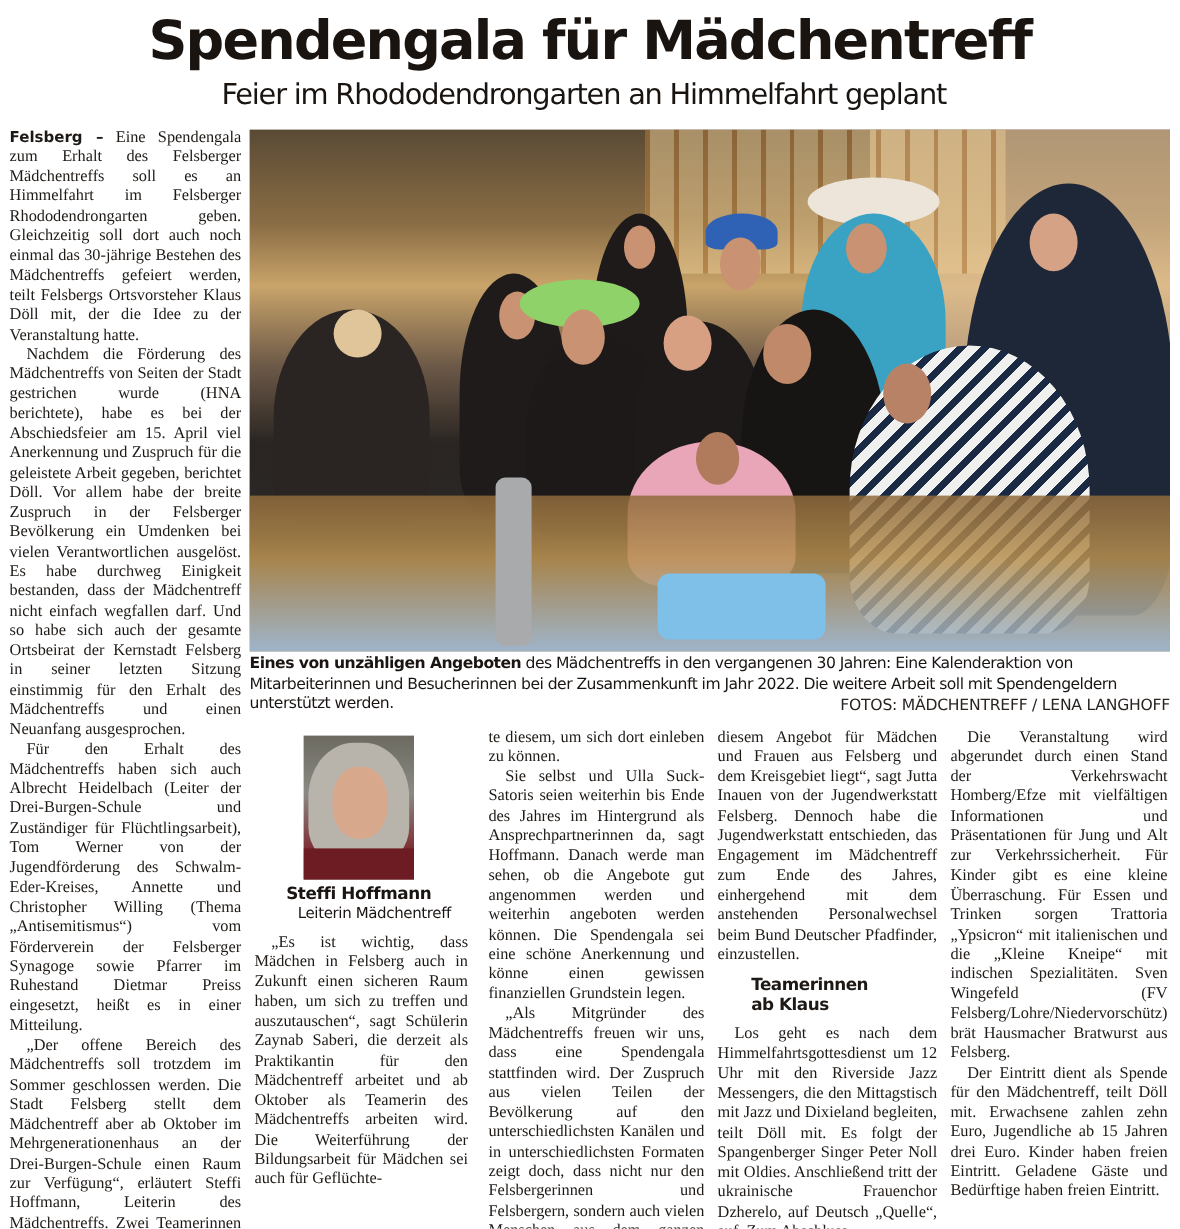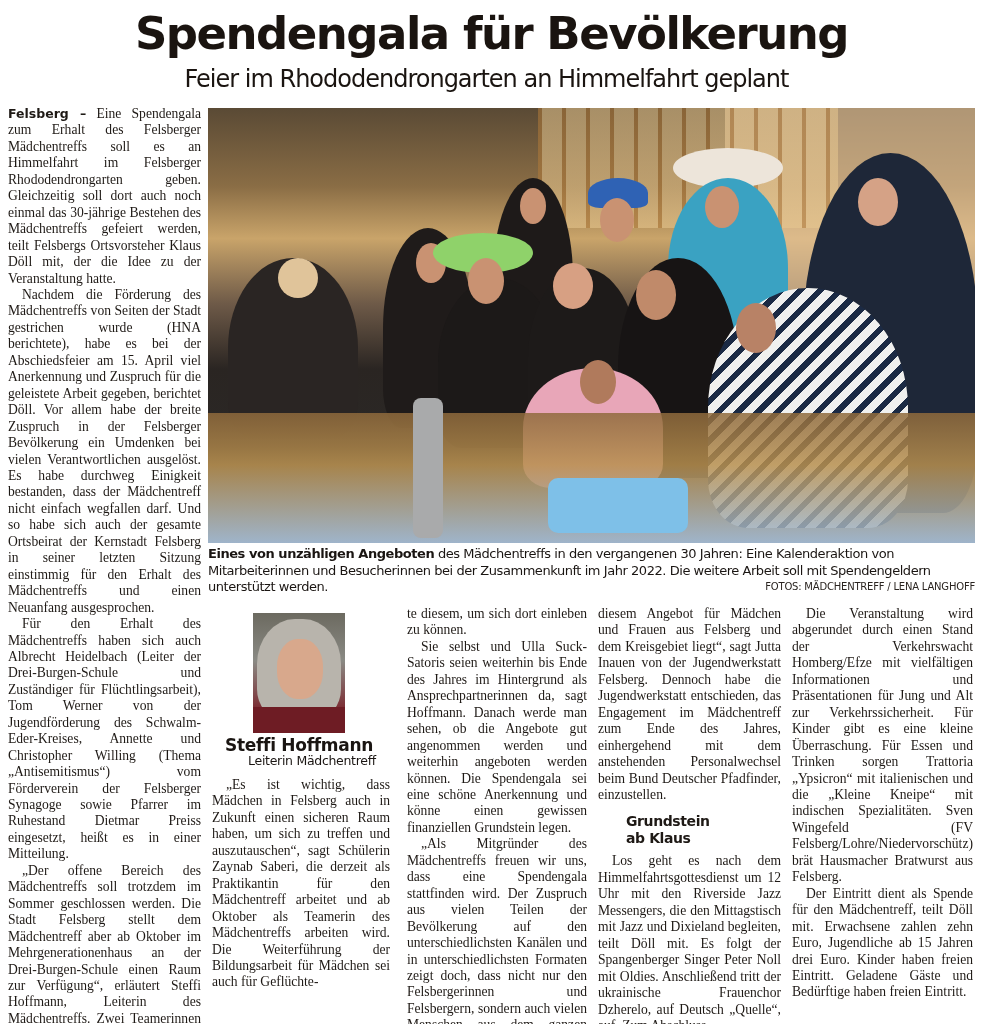--- a/index.html
+++ b/index.html
@@ -23,38 +23,38 @@
   .photo .stair{position:absolute;left:330px;top:0;width:300px;height:120px;
     background:repeating-linear-gradient(90deg,#b07a3a 0 4px,#e8c890 4px 24px);opacity:.55;}
   .photo .wall{position:absolute;right:0;top:0;width:250px;height:280px;background:#e9c9a0;opacity:.6;}
   .photo .person{position:absolute;border-radius:50% 50% 20% 20%;}
   .photo .face{position:absolute;border-radius:50%;background:#c99272;}
   .photo .table{position:absolute;left:0;bottom:0;width:767px;height:130px;
     background:linear-gradient(180deg,#8f6a3c 0%,#b8904f 40%,#9ab7d6 100%);opacity:.85;}
   .caption{position:absolute;left:208px;top:546px;width:770px;font-family:"DejaVu Sans",sans-serif;
     font-size:13px;line-height:16.5px;letter-spacing:-0.45px;color:#1a1512;}
   .caption b{font-weight:bold;}
-  .credit{position:absolute;right:8px;top:581px;font-family:"DejaVu Sans",sans-serif;font-size:10px;
+  .credit{position:absolute;right:8px;top:581px;font-family:"DejaVu Sans",sans-serif;font-size:13px;
     letter-spacing:-0.2px;color:#2a2420;padding-left:40px;}
   .portrait{position:absolute;left:253px;top:613px;width:92px;height:120px;overflow:hidden;
     background:linear-gradient(180deg,#6c6a60 0%,#8a8a84 40%,#7a2028 85%,#5a1418 100%);}
   .portrait .hair{position:absolute;left:4px;top:6px;width:84px;height:100px;border-radius:45% 45% 30% 30%;background:#b8b4ac;}
   .portrait .pface{position:absolute;left:24px;top:26px;width:46px;height:60px;border-radius:45%;background:#d8a88c;}
   .portrait .shirt{position:absolute;left:0;bottom:0;width:92px;height:26px;background:#6e1c24;}
   .pname{position:absolute;left:205px;top:737px;width:188px;text-align:center;font-family:"DejaVu Sans",sans-serif;
-    font-weight:bold;font-size:17px;line-height:16px;letter-spacing:-0.3px;}
+    font-weight:bold;font-size:14px;line-height:16px;letter-spacing:-0.3px;}
   .prole{position:absolute;left:218px;top:753px;width:188px;text-align:center;font-family:"DejaVu Sans",sans-serif;
     font-size:12.5px;line-height:16px;letter-spacing:-0.3px;}
   .subhead2{font-family:"DejaVu Sans",sans-serif;font-weight:bold;font-size:14px;line-height:17px;letter-spacing:-0.4px;
     margin:10px 0 6px 28px;text-align:left;}
 </style>
 </head>
 <body>
 
-<div class="headline">Spendengala für Bevölkerung</div>
+<div class="headline">Spendengala für Mädchentreff</div>
 <div class="subhead">Feier im Rhododendrongarten an Himmelfahrt geplant</div>
 
 <div id="col1" class="col">
   <p class="first"><span class="dateline">Felsberg –</span><span> Eine Spendengala zum Erhalt des Felsberger Mädchentreffs soll es an Himmelfahrt im Felsberger Rhododendrongarten geben. Gleichzeitig soll dort auch noch einmal das 30-jährige Bestehen des Mädchentreffs gefeiert werden, teilt Felsbergs Ortsvorsteher Klaus Döll mit, der die Idee zu der Veranstaltung hatte.</span></p>
   <p>Nachdem die Förderung des Mädchentreffs von Seiten der Stadt gestrichen wurde (HNA berichtete), habe es bei der Abschiedsfeier am 15. April viel Anerkennung und Zuspruch für die geleistete Arbeit gegeben, berichtet Döll. Vor allem habe der breite Zuspruch in der Felsberger Bevölkerung ein Umdenken bei vielen Verantwortlichen ausgelöst. Es habe durchweg Einigkeit bestanden, dass der Mädchentreff nicht einfach wegfallen darf. Und so habe sich auch der gesamte Ortsbeirat der Kernstadt Felsberg in seiner letzten Sitzung einstimmig für den Erhalt des Mädchentreffs und einen Neuanfang ausgesprochen.</p>
   <p>Für den Erhalt des Mädchentreffs haben sich auch Albrecht Heidelbach (Leiter der Drei-Burgen-Schule und Zuständiger für Flüchtlingsarbeit), Tom Werner von der Jugendförderung des Schwalm-Eder-Kreises, Annette und Christopher Willing (Thema „Antisemitismus“) vom Förderverein der Felsberger Synagoge sowie Pfarrer im Ruhestand Dietmar Preiss eingesetzt, heißt es in einer Mitteilung.</p>
   <p>„Der offene Bereich des Mädchentreffs soll trotzdem im Sommer geschlossen werden. Die Stadt Felsberg stellt dem Mädchentreff aber ab Oktober im Mehrgenerationenhaus an der Drei-Burgen-Schule einen Raum zur Verfügung“, erläutert Steffi Hoffmann, Leiterin des Mädchentreffs. Zwei Teamerinnen aus dem Mädchentreff haben sich bereit erklärt, diese Arbeit ab Oktober und eventuell über das Jahr 2025 hinaus fort-</p>
 </div>
 
 <div class="photo" title="Gruppenfoto von Mitarbeiterinnen und Besucherinnen des Mädchentreffs mit Hüten und Kostümen am Tisch">
@@ -106,21 +106,21 @@
 
 <div id="col3" class="col">
   <p class="first">te diesem, um sich dort einleben zu können.</p>
   <p>Sie selbst und Ulla Suck-Satoris seien weiterhin bis Ende des Jahres im Hintergrund als Ansprechpartnerinnen da, sagt Hoffmann. Danach werde man sehen, ob die Angebote gut angenommen werden und weiterhin angeboten werden können. Die Spendengala sei eine schöne Anerkennung und könne einen gewissen finanziellen Grundstein legen.</p>
   <p>„Als Mitgründer des Mädchentreffs freuen wir uns, dass eine Spendengala stattfinden wird. Der Zuspruch aus vielen Teilen der Bevölkerung auf den unterschiedlichsten Kanälen und in unterschiedlichsten Formaten zeigt doch, dass nicht nur den Felsbergerinnen und Felsbergern, sondern auch vielen Menschen aus dem ganzen Schwalm-Eder-Kreis einiges an</p>
 </div>
 
 <div id="col4" class="col">
   <p class="first">diesem Angebot für Mädchen und Frauen aus Felsberg und dem Kreisgebiet liegt“, sagt Jutta Inauen von der Jugendwerkstatt Felsberg. Dennoch habe die Jugendwerkstatt entschieden, das Engagement im Mädchentreff zum Ende des Jahres, einhergehend mit dem anstehenden Personalwechsel beim Bund Deutscher Pfadfinder, einzustellen.</p>
   <div class="subhead2">
-    <div>Grundstein</div>
+    <div>Teamerinnen</div>
     <div>ab Klaus</div>
   </div>
   <p>Los geht es nach dem Himmelfahrtsgottesdienst um 12 Uhr mit den Riverside Jazz Messengers, die den Mittagstisch mit Jazz und Dixieland begleiten, teilt Döll mit. Es folgt der Spangenberger Singer Peter Noll mit Oldies. Anschließend tritt der ukrainische Frauenchor Dzherelo, auf Deutsch „Quelle“, auf. Zum Abschluss</p>
 </div>
 
 <div id="col5" class="col">
   <p>Die Veranstaltung wird abgerundet durch einen Stand der Verkehrswacht Homberg/Efze mit vielfältigen Informationen und Präsentationen für Jung und Alt zur Verkehrssicherheit. Für Kinder gibt es eine kleine Überraschung. Für Essen und Trinken sorgen Trattoria „Ypsicron“ mit italienischen und die „Kleine Kneipe“ mit indischen Spezialitäten. Sven Wingefeld (FV Felsberg/Lohre/Niedervorschütz) brät Hausmacher Bratwurst aus Felsberg.</p>
   <p>Der Eintritt dient als Spende für den Mädchentreff, teilt Döll mit. Erwachsene zahlen zehn Euro, Jugendliche ab 15 Jahren drei Euro. Kinder haben freien Eintritt. Geladene Gäste und Bedürftige haben freien Eintritt.</p>
 
 </div>

